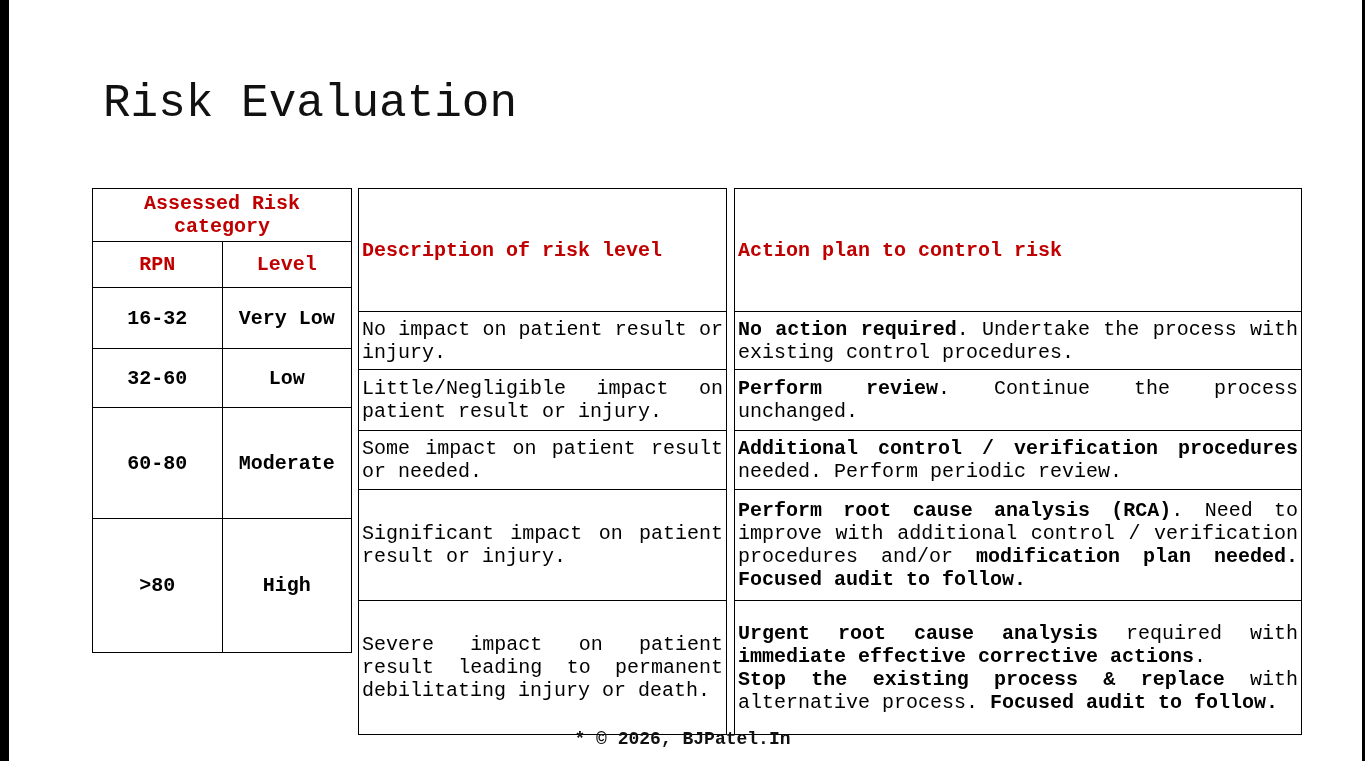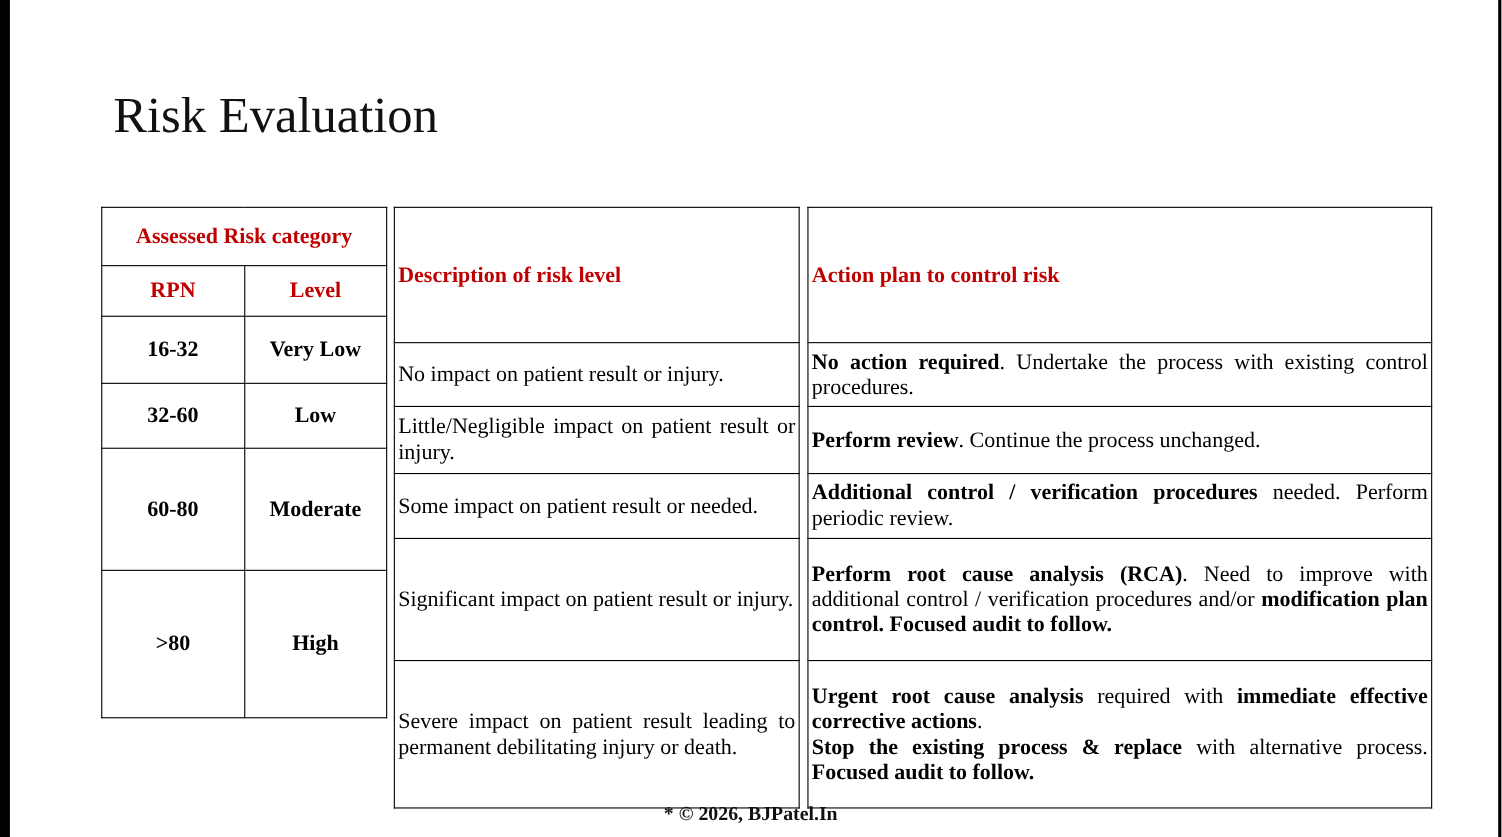--- a/index.html
+++ b/index.html
@@ -9,21 +9,21 @@
     --background:#FFFFFF;
     --edge-bar:#000000;
   }
   *{box-sizing:border-box;}
   html,body{margin:0;padding:0;background:#888;}
   .slide{
     position:relative;
     width:1365px;height:761px;
     background:var(--background,#fff);
     overflow:hidden;
-    font-family:Liberation Serif, serif;
+    font-family:Liberation Mono, monospace;
     color:var(--text-black,#000);
     padding-left:27px;
   }
   .edge-bar{position:absolute;top:0;height:100%;background:var(--edge-bar,#000);}
   .edge-bar.left{left:0;width:9px;}
   .edge-bar.right{right:0;width:3px;}
   .title{
     position:absolute;left:103px;top:78px;margin:0;
     font-size:46px;font-weight:300;letter-spacing:0px;
     color:#111;white-space:nowrap;
@@ -141,21 +141,21 @@
     <tr class="row-a">
       <td class="body"><span class="b">No action required</span><span>. Undertake the process with existing control procedures.</span></td>
     </tr>
     <tr class="row-b">
       <td class="body"><span class="b">Perform review</span><span>. Continue the process unchanged.</span></td>
     </tr>
     <tr class="row-c">
       <td class="body"><span class="b">Additional control / verification procedures</span><span> needed. Perform periodic review.</span></td>
     </tr>
     <tr class="row-d">
-      <td class="body"><span class="b">Perform root cause analysis (RCA)</span><span>. Need to improve with additional control / verification procedures and/or </span><span class="b">modification plan control. Focused audit to follow.</span></td>
+      <td class="body"><span class="b">Perform root cause analysis (RCA)</span><span>. Need to improve with additional control / verification procedures and/or </span><span class="b">modification plan needed. Focused audit to follow.</span></td>
     </tr>
     <tr class="row-e">
       <td class="body"><span class="b">Urgent root cause analysis</span><span> required with </span><span class="b">immediate effective corrective actions</span><span>.</span><br><span class="b">Stop the existing process &amp; replace</span><span> with alternative process. </span><span class="b">Focused audit to follow.</span></td>
     </tr>
   </tbody>
     </table>
 
   <div class="footer">* © 2026, BJPatel.In</div>
 </div>
 

